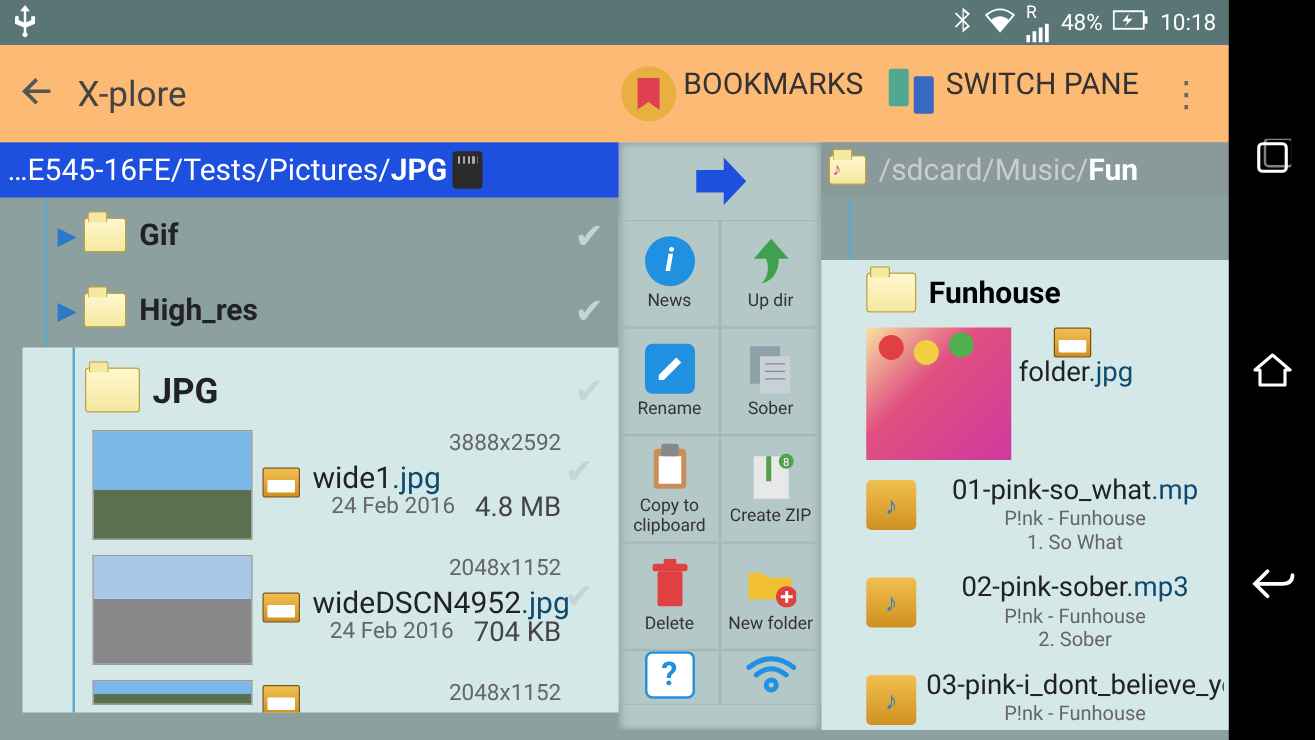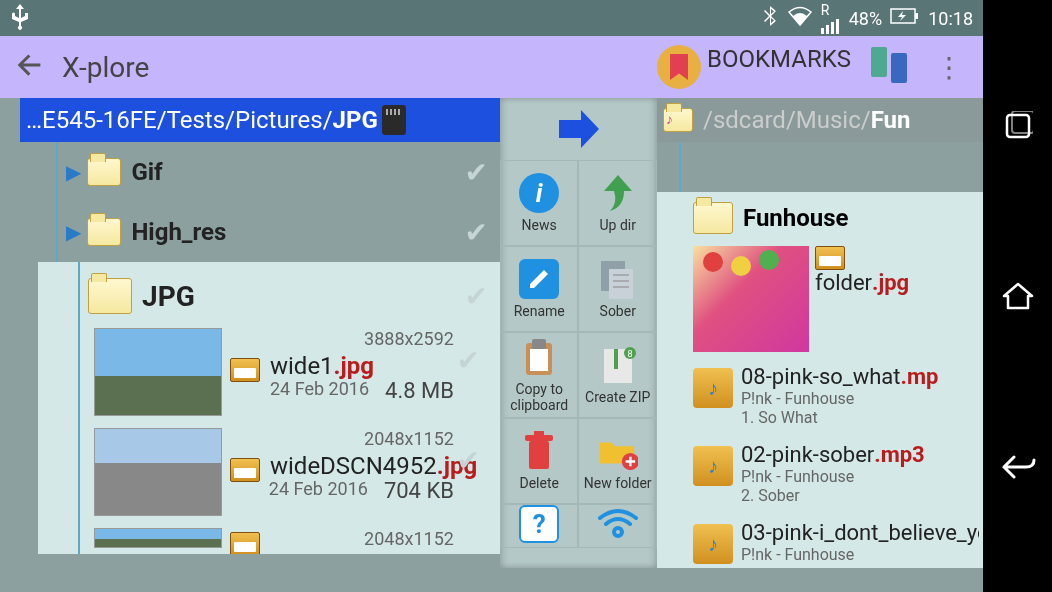--- a/index.html
+++ b/index.html
@@ -4,27 +4,27 @@
 <style>
 *{margin:0;padding:0;box-sizing:border-box;font-family:Roboto,Arial,sans-serif;}
 body{width:1052px;height:592px;overflow:hidden;background:#8ca0a0;position:relative;}
 .screen{width:983px;height:592px;float:left;background:#8ca0a0;}
 .navbar{width:69px;height:592px;float:left;background:#000;display:flex;flex-direction:column;align-items:center;}
 .navbar .nav-spacer{flex:1;}
 .navbar .nav-btn{width:69px;height:90px;display:flex;align-items:center;justify-content:center;color:#fff;}
 .statusbar{height:36px;background:#5a7575;display:flex;align-items:center;padding:0 10px;color:#fff;font-size:18px;}
 .statusbar .st-left{display:flex;gap:8px;}
 .statusbar .st-right{margin-left:auto;display:flex;gap:8px;align-items:center;}
-.appbar{height:62px;background:#c4b5fd;display:flex;align-items:center;padding:0 12px;gap:16px;}
+.appbar{height:78px;background:#fdba74;display:flex;align-items:center;padding:0 12px;gap:16px;}
 .appbar .back{color:#444;}
 .appbar .title{font-size:28px;color:#444;}
 .appbar .sp{flex:1;}
 .appbar .tbtn{display:flex;align-items:flex-start;gap:6px;font-size:24px;color:#333;}
 .appbar .more{font-size:28px;color:#666;padding:0 8px;}
-.body{display:flex;height:470px;margin-left:20px;}
+.body{display:flex;height:470px;}
 .pane-left{width:495px;background:#8ca0a0;display:flex;flex-direction:column;}
 .center{width:162px;background:#b5c8c8;display:flex;flex-direction:column;align-items:center;box-shadow:inset 3px 0 6px rgba(0,0,0,0.15),inset -3px 0 6px rgba(0,0,0,0.15);}
 .pane-right{width:326px;background:#8ca0a0;display:flex;flex-direction:column;}
 .pathbar{height:44px;display:flex;align-items:center;padding:0 6px;font-size:24px;white-space:nowrap;overflow:hidden;}
 .pathbar.active{background:#1e50e0;color:#fff;}
 .pathbar.inactive{background:#8a9a9a;color:#ccc;}
 .pathbar .sd{width:24px;height:30px;background:#2a2a2a;border-radius:3px;margin-left:4px;position:relative;}
 .pathbar .sd::before{content:"";position:absolute;top:4px;left:4px;right:4px;height:6px;background:repeating-linear-gradient(90deg,#aaa 0 2px,#2a2a2a 2px 4px);}
 .tree{flex:1;overflow:hidden;position:relative;}
 .tree-inner{position:relative;padding-left:18px;}
@@ -41,33 +41,33 @@
 .open-folder .folder-ico{width:44px;height:36px;}
 .open-folder .title{font-size:28px;font-weight:bold;color:#222;}
 .file-row{display:flex;padding:4px 0 4px 6px;position:relative;min-height:100px;}
 .thumb{width:128px;height:88px;background:#ccc;border:1px solid #999;margin-right:8px;position:relative;overflow:hidden;}
 .thumb.sky::before{content:"";position:absolute;inset:0;background:linear-gradient(#7ab8e8 0 55%,#5a7050 55% 100%);}
 .thumb.urban::before{content:"";position:absolute;inset:0;background:linear-gradient(#a8c8e8 0 40%,#888 40% 100%);}
 .file-info{flex:1;position:relative;}
 .file-ico{width:30px;height:24px;background:linear-gradient(#f0c050,#d09020);border:1px solid #805010;border-radius:2px;display:inline-block;vertical-align:middle;margin-right:6px;position:relative;}
 .file-ico::after{content:"";position:absolute;left:3px;right:3px;bottom:3px;height:10px;background:#fff;border-radius:1px;}
 .file-name{font-size:24px;color:#222;display:inline;}
-.ext{color:#b91c1c;font-weight:bold;}
+.ext{color:#0c4a6e;}
 .file-meta{position:absolute;right:46px;font-size:18px;color:#666;}
 .file-meta.top{top:0;}
 .file-meta.mid{top:50px;display:flex;gap:16px;}
 .file-row .chk{position:absolute;right:8px;top:20px;}
 .arrow-big{height:62px;display:flex;align-items:center;justify-content:center;width:100%;}
 .grid{display:grid;grid-template-columns:1fr 1fr;width:100%;gap:0px;}
 .gbtn{display:flex;flex-direction:column;align-items:center;justify-content:center;height:86px;font-size:14px;color:#333;text-align:center;border:1px solid #a5b8b8;}
 .gbtn .ico{width:40px;height:40px;display:flex;align-items:center;justify-content:center;margin-bottom:4px;border-radius:6px;}
 .gbtn .circ{border-radius:50%;}
 .right-tree{padding-left:0px;position:relative;}
 .right-tree .line-v{left:22px;}
-.right-open{background:#d5e8e8;margin-top:50px;padding:10px 0 0 36px;position:relative;}
+.right-open{background:#d5e8e8;margin-top:50px;padding:10px 0 0 36px;position:relative;text-align:center;}
 .right-open .of{display:flex;align-items:center;padding-bottom:8px;}
 .right-open .of .folder-ico{width:40px;height:32px;}
 .right-open .of .title{font-size:24px;font-weight:bold;}
 .album-row{display:flex;padding:4px 8px 8px 0;}
 .album-thumb{width:116px;height:106px;background:linear-gradient(135deg,#f8e0a0,#e05080 40%,#d038a0);margin-right:6px;position:relative;}
 .album-thumb::after{content:"";position:absolute;top:6px;left:10px;width:20px;height:20px;background:#e04040;border-radius:50%;box-shadow:28px 4px 0 #f0d040,56px -2px 0 #50b050;}
 .mp3-row{display:flex;padding:4px 4px 4px 0;min-height:78px;position:relative;}
 .mp3-ico{width:40px;height:40px;background:linear-gradient(#f0c050,#d09020);border-radius:4px;display:flex;align-items:center;justify-content:center;margin-right:8px;margin-top:4px;flex-shrink:0;}
 .mp3-ico::after{content:"♪";color:#3080d0;font-size:20px;}
 .mp3-info{flex:1;overflow:hidden;}
@@ -130,20 +130,21 @@
         </svg>
     </span>
     <span class="title">X-plore</span>
     <span class="sp"></span>
     <div class="tbtn">
       <span class="bk-ico"></span>
       <span>BOOKMARKS</span>
     </div>
     <div class="tbtn">
       <span class="sw-ico"></span>
+      <span>SWITCH PANE</span>
     </div>
     <span class="more">⋮</span>
   </div>
 
   <div class="body">
 
     <div class="pane-left">
       <div class="pathbar active">
         <span>…E545-16FE/Tests/Pictures/</span>
           <b>JPG</b>
@@ -326,21 +327,21 @@
             <div class="album-thumb"></div>
             <div>
               <span class="file-ico"></span><br>
               <span class="file-name" style="font-size:22px;"><span>folder</span><span class="ext">.jpg</span></span>
             </div>
           </div>
 
           <div class="mp3-row">
             <span class="mp3-ico"></span>
             <div class="mp3-info">
-              <div class="mp3-name"><span>08-pink-so_what</span><span class="ext">.mp</span></div>
+              <div class="mp3-name"><span>01-pink-so_what</span><span class="ext">.mp</span></div>
               <div class="mp3-meta">P!nk - Funhouse</div>
               <div class="mp3-meta">1. So What</div>
             </div>
           </div>
           <div class="mp3-row">
             <span class="mp3-ico"></span>
             <div class="mp3-info">
               <div class="mp3-name"><span>02-pink-sober</span><span class="ext">.mp3</span></div>
               <div class="mp3-meta">P!nk - Funhouse</div>
               <div class="mp3-meta">2. Sober</div>

